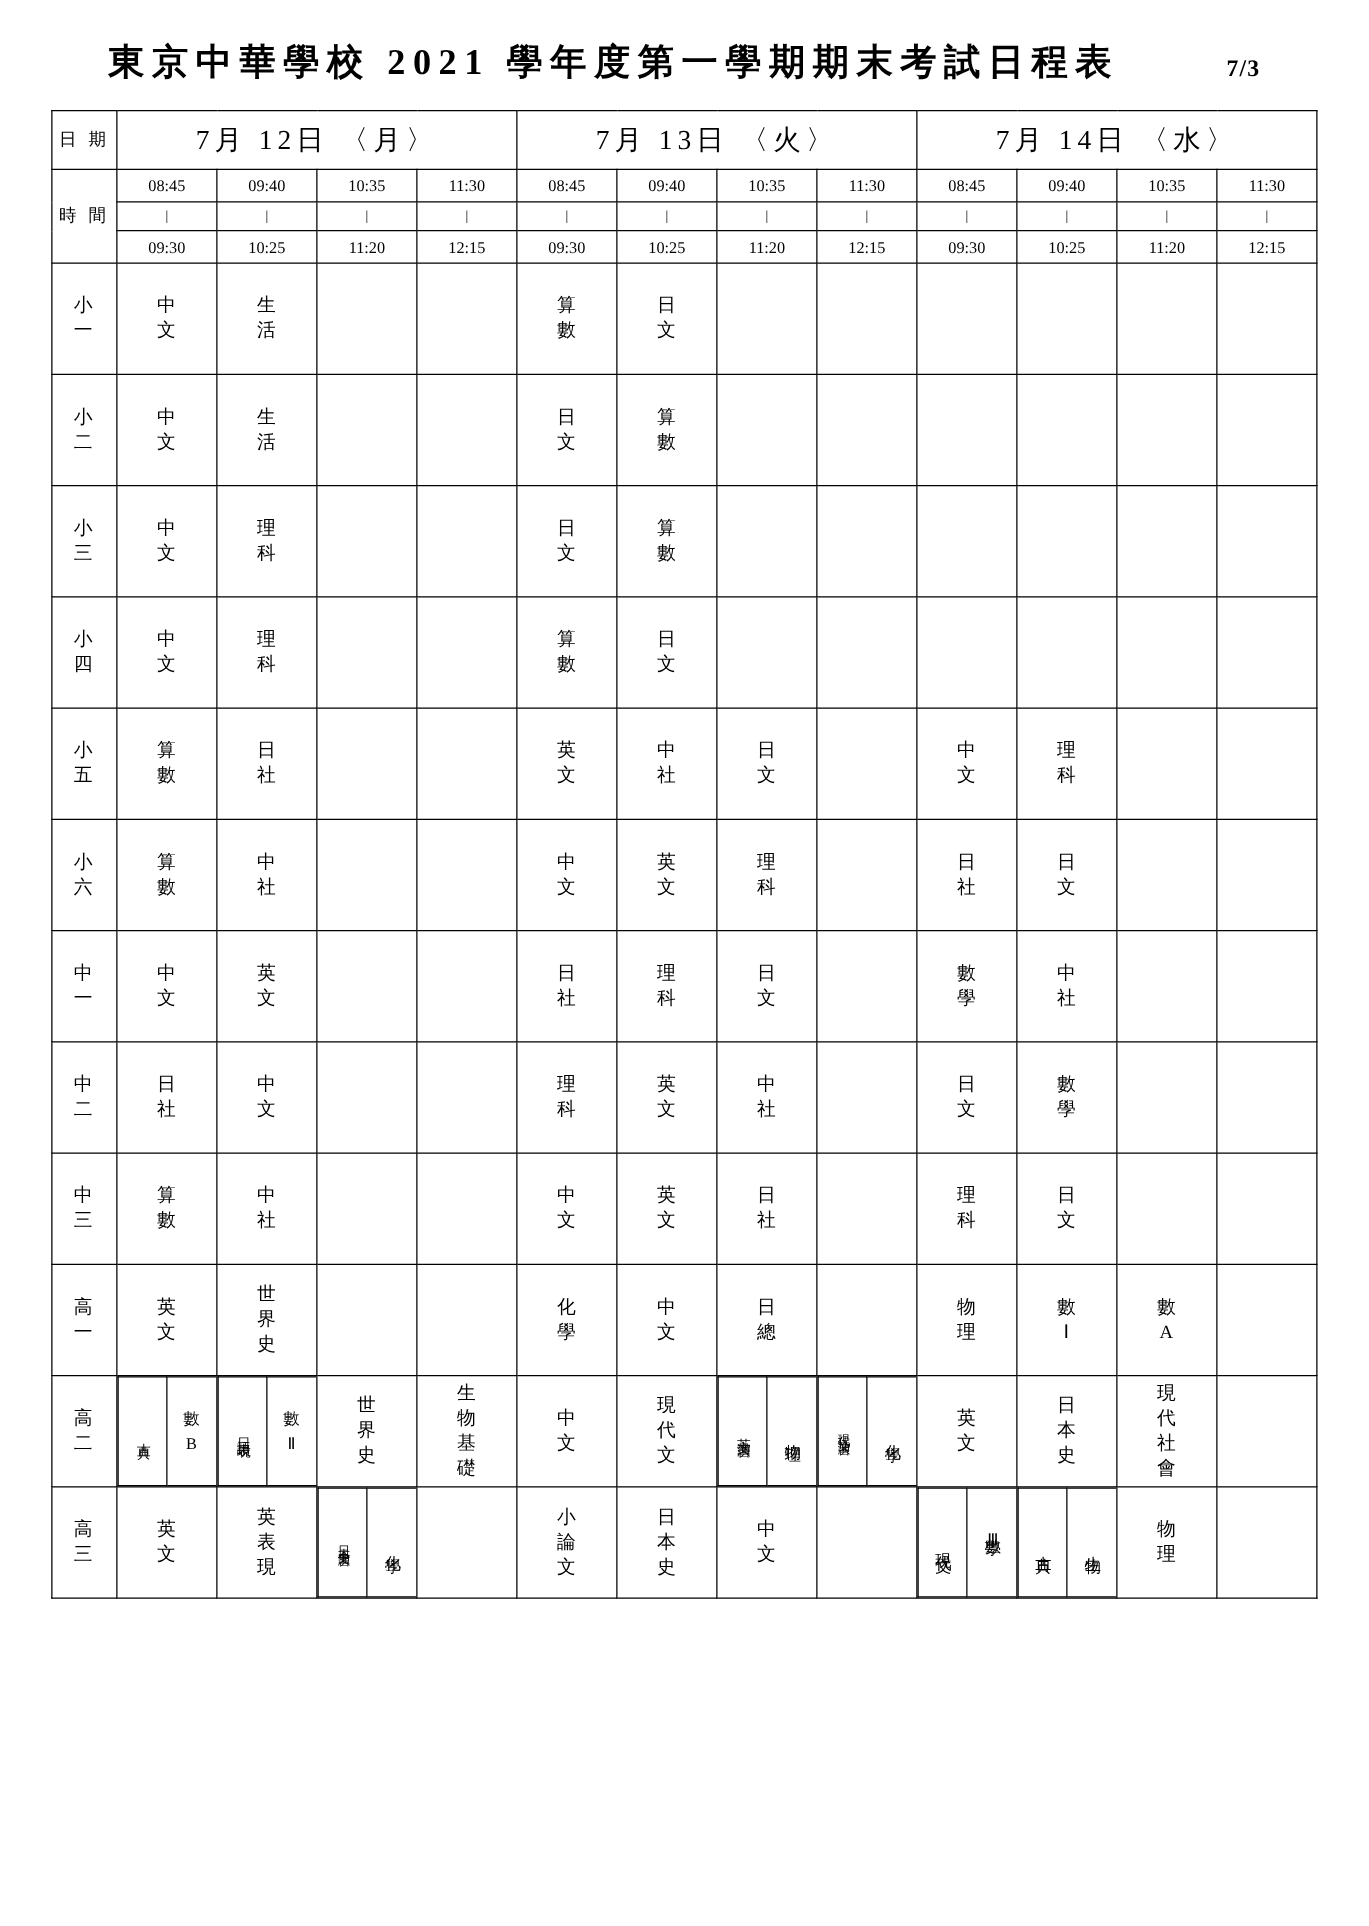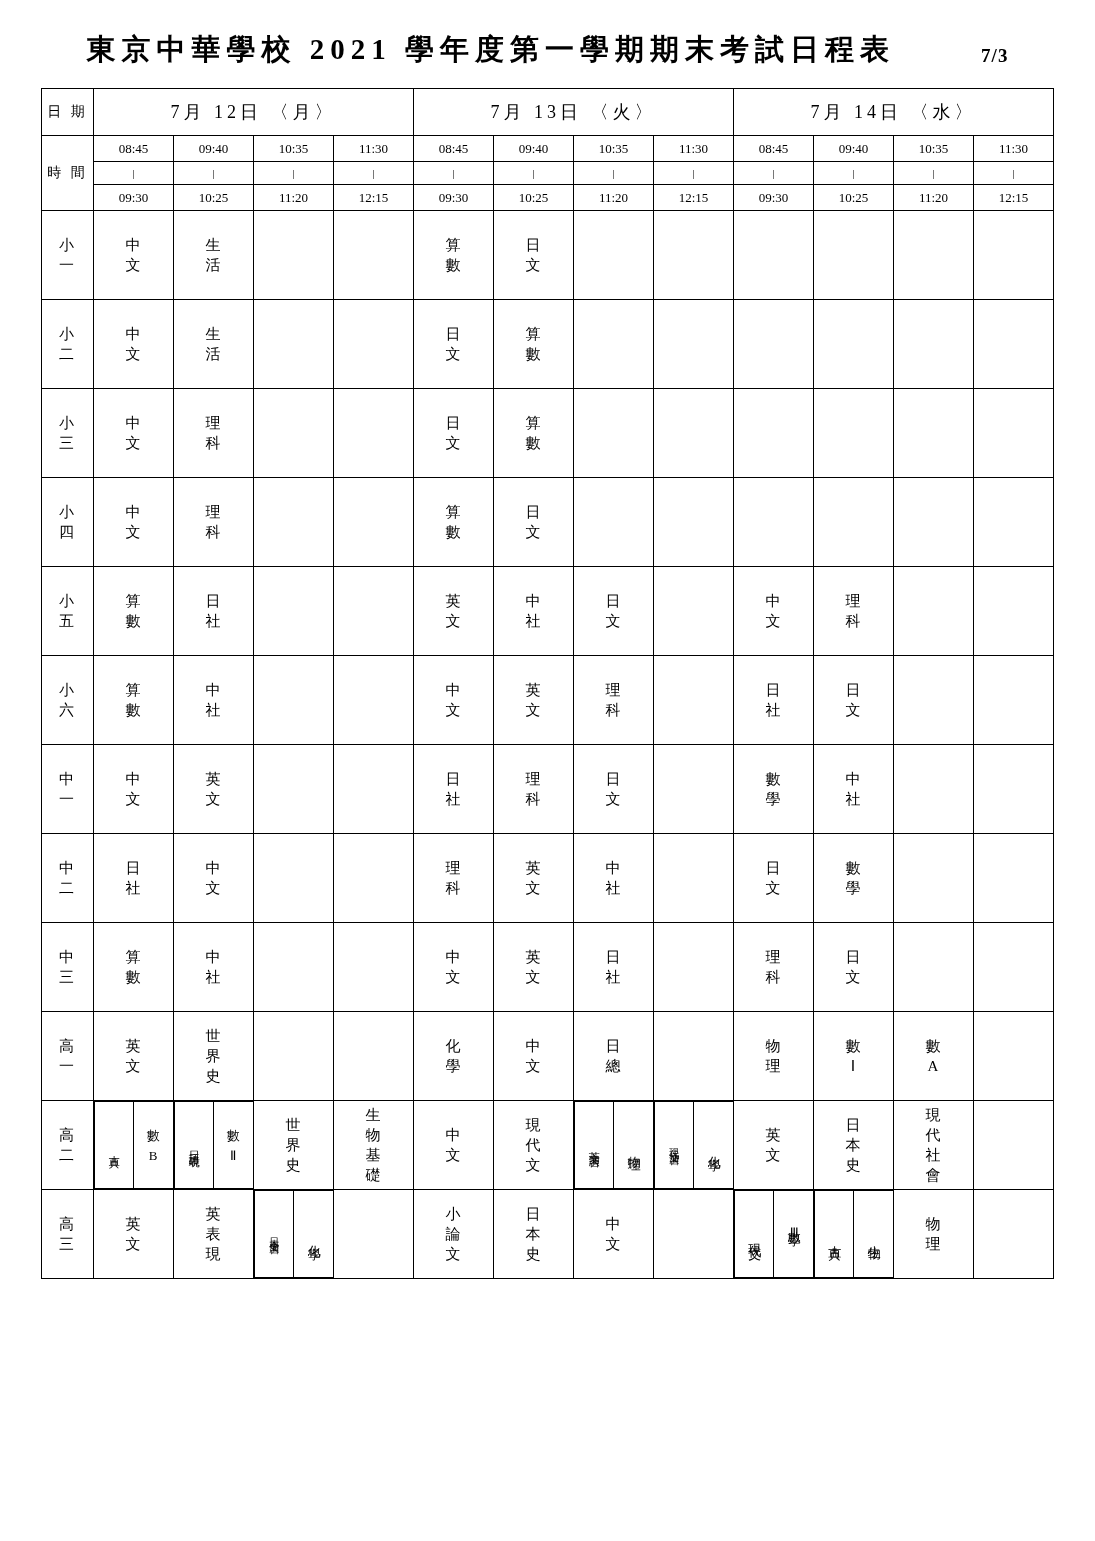--- a/index.html
+++ b/index.html
@@ -34,21 +34,21 @@
     text-align:center;
     vertical-align:middle;
     font-weight:400;
     padding:0;
   }
   .hdr-label{
     font-size:14px;letter-spacing:3px;font-weight:700;
     width:52px;
   }
   .day-hdr{
-    font-size:18px;letter-spacing:4px;font-weight:700;
+    font-size:22px;letter-spacing:4px;font-weight:700;
     height:46px;
   }
   .time-top, .time-bot{
     font-size:13px;height:25px;
   }
   .time-mid{
     font-size:11px;height:22px;
   }
   .grade{
     font-size:15px;letter-spacing:2px;font-weight:700;

